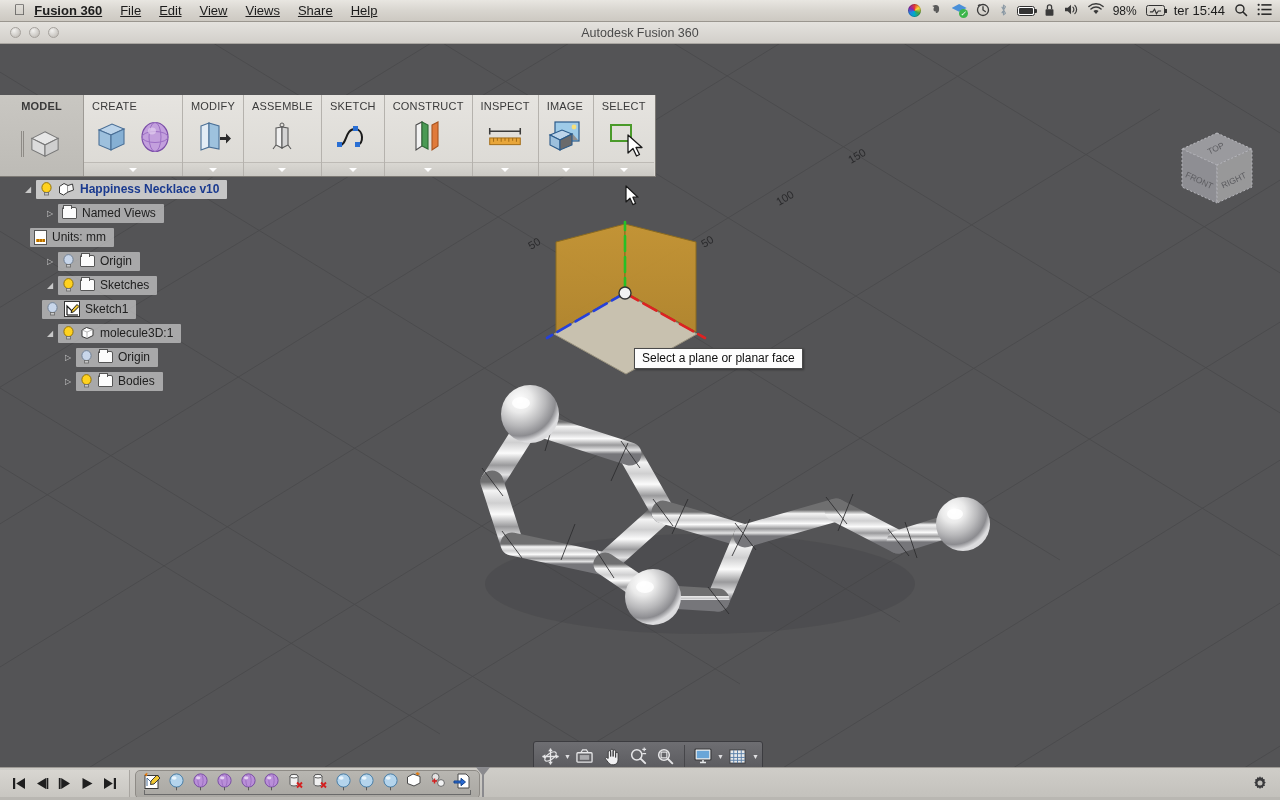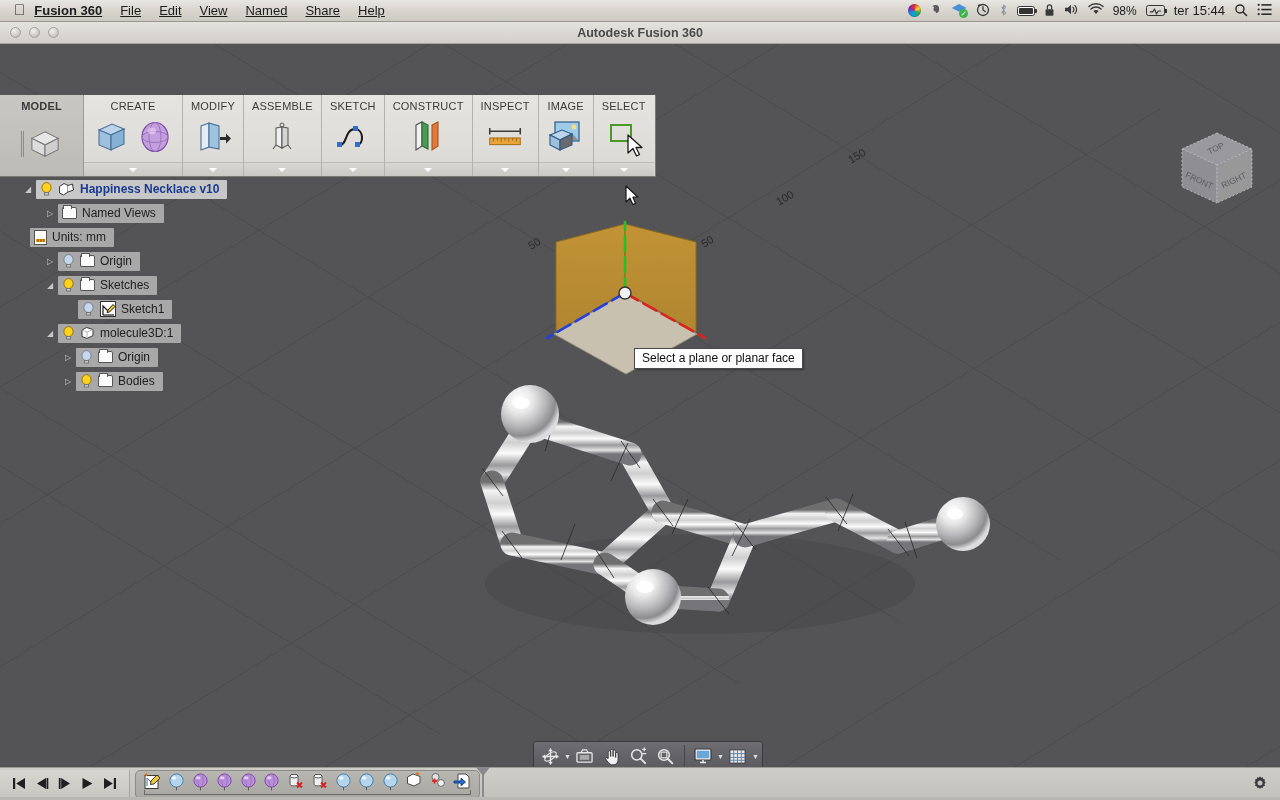--- a/index.html
+++ b/index.html
@@ -80,21 +80,21 @@
     display: flex; align-items: center; position: relative;
   }
   .traffic { display: flex; gap: 8px; margin-left: 10px; }
   .tl {
     width: 11px; height: 11px; border-radius: 50%;
     background: radial-gradient(circle at 35% 30%, #f2f1ef, #c9c6c1 70%, #b4b0ab);
     border: 1px solid #a6a29d;
   }
   #window-title {
     position: absolute; left: 0; right: 0; text-align: center;
-    font-size: 12.5px; color: #4a4a4a; font-weight: 700; pointer-events: none;
+    font-size: 12.5px; color: #4a4a4a; font-weight: 400; pointer-events: none;
   }
 
   
   #tabstrip {
     height: 24px; width: 100%; position: relative;
     background: linear-gradient(to bottom,#cfccc7 0%,#c4c1bb 100%);
     border-bottom: 1px solid #a6a39e;
     display: flex; align-items: flex-end;
   }
   .tab {
@@ -153,21 +153,21 @@
   }
   #model-cell .hdr { font-size: 11px; font-weight: bold; color:#3a3a3a; padding-top: 5px; letter-spacing:.2px; }
   #model-cell .body { flex:1; display:flex; align-items:center; justify-content:center; gap:4px; }
   .grip { width:3px; height:26px; border-left:1px solid #8e8b86; border-right:1px solid #8e8b86; }
   .cube-ico {
     width: 34px; height: 30px; position: relative;
   }
   .ribbon-group { display:flex; flex-direction:column; border-right: 1px solid #b5b2ad; }
   .ribbon-group:last-child { border-right:none; }
   .rg-title {
-    font-size: 11px; color:#3a3a3a; padding: 5px 8px 0 8px; letter-spacing:.2px; white-space:nowrap;text-align:center;
+    font-size: 11px; color:#3a3a3a; padding: 5px 8px 0 8px; letter-spacing:.2px; white-space:nowrap;
   }
   .rg-icons { flex:1; display:flex; align-items:center; justify-content:center; gap:2px; padding: 0 6px; }
   .rg-foot {
     height: 14px; background: linear-gradient(to bottom,#d9d7d2,#cbc9c4);
     border-top: 1px solid #bdbab5; display:flex; align-items:center; justify-content:center;
   }
   .rg-foot .tri { width:0;height:0;border-left:4px solid transparent;border-right:4px solid transparent;border-top:4px solid #fff; }
   .tool { width: 42px; height: 42px; display:flex; align-items:center; justify-content:center; position:relative; }
 
   
@@ -284,21 +284,21 @@
 </style>
 </head>
 <body>
 
 <div id="mac-menubar">
   <span class="apple"></span>
   <span class="menu-item bold">Fusion 360</span>
   <span class="menu-item">File</span>
   <span class="menu-item">Edit</span>
   <span class="menu-item">View</span>
-  <span class="menu-item">Named</span>
+  <span class="menu-item">Views</span>
   <span class="menu-item">Share</span>
   <span class="menu-item">Help</span>
 
   <div id="menu-right">
     <span class="colorwheel"></span>
     <span class="elephant">
       <svg width="13" height="13" viewBox="0 0 16 16">
           <path d="M4 3.5c1-1 3-1.2 4.5-.8 1.6.4 2.4 1.6 2.6 3 .2 1.6.1 3.4-.4 4.6-.5 1.2-1.5 1.9-2.6 2-.5 0-.9-.2-1-.7l-.2-1.3c-.6.3-1.4.2-1.9-.3-.6-.6-.8-1.6-.7-2.6.1-1 .4-1.9.9-2.5-.6 0-1.2-.1-1.6-.5-.3-.3-.4-.7-.3-1 .1-.3.4-.5.7-.6z" fill="#5a5a5a"></path>
         </svg>
     </span>
@@ -840,21 +840,21 @@
             <svg width="13" height="14" viewBox="0 0 13 14">
                 <ellipse cx="6.5" cy="5.6" rx="4.6" ry="5" fill="#ffd21f" stroke="#8a6a00" stroke-width=".9"></ellipse>
                 <rect x="4.4" y="10.4" width="4.2" height="2.6" fill="#c9c9c9" stroke="#6a6a6a" stroke-width=".8"></rect>
               </svg>
           </span>
           <span class="folder"></span>
           <span class="tlabel">Sketches</span>
         </span>
       </div>
 
-      <div class="tnode" style="padding-left:78px">
+      <div class="tnode" style="padding-left:42px">
         <span class="tpill">
           <span class="bulb">
             <svg width="13" height="14" viewBox="0 0 13 14">
                 <ellipse cx="6.5" cy="5.6" rx="4.6" ry="5" fill="#c8d6ea" stroke="#6a7a90" stroke-width=".9"></ellipse>
                 <rect x="4.4" y="10.4" width="4.2" height="2.6" fill="#c9c9c9" stroke="#6a6a6a" stroke-width=".8"></rect>
               </svg>
           </span>
           <span class="sketch-ico">
             <svg width="16" height="16" viewBox="0 0 16 16">
                 <path d="M2 13 L2 4 L7 9" fill="none" stroke="#1a1a1a" stroke-width="1.2"></path>

